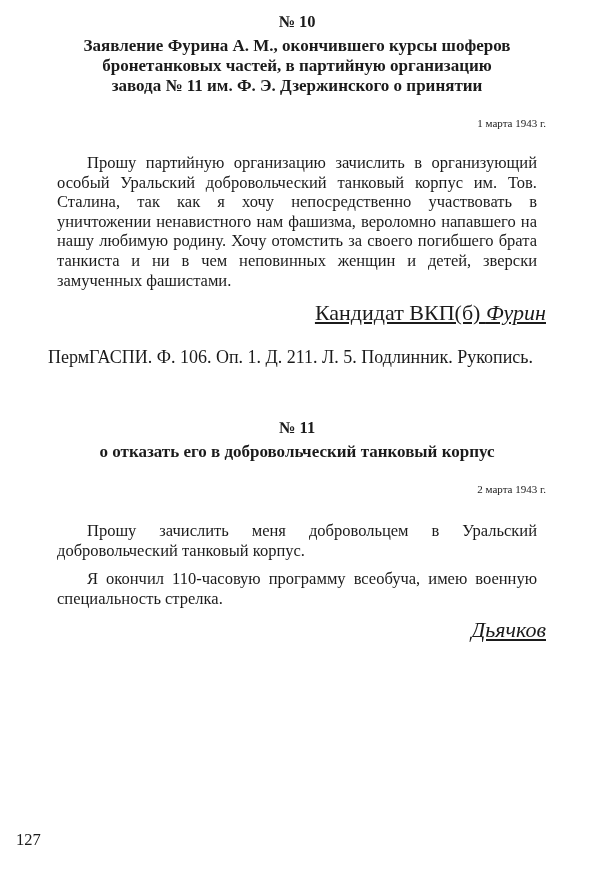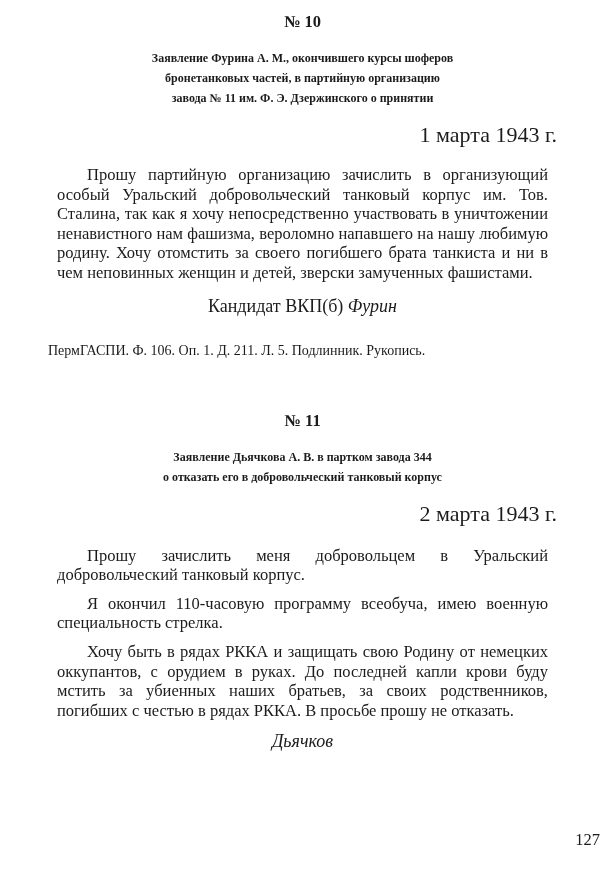--- a/index.html
+++ b/index.html
@@ -9,85 +9,86 @@
   }
   body {
     width: 600px;
     height: 869px;
     position: relative;
     font-family: "Liberation Serif", "DejaVu Serif", serif;
     color: #1b1b1b;
     overflow: hidden;
   }
   .page {
-    padding: 12px 43px 0 48px; 
+    padding: 12px 54px 0 48px; 
   }
   .doc-number {
     text-align: center;
     font-weight: bold;
     font-size: 16.5px;
     line-height: 20px;
   }
   .doc-title {
     text-align: center;
     font-weight: bold;
-    font-size: 12px;
+    font-size: 17px;
     line-height: 20px;
-    margin-top: 16px;
+    margin-top: 4px;
     font-family: Liberation Serif, serif;
   }
   .doc-date {
     text-align: right;
-    font-size: 22px;
+    font-size: 11px;
     line-height: 20px;
     margin-top: 17px;
   }
   .doc-body {
     margin-top: 20px;
     font-size: 16.5px;
     line-height: 19.6px;
     text-align: justify;
   }
   .doc-body p {
     margin: 9px;
     text-indent: 30px;
   }
   .signature {
-    text-align: center;
-    font-size: 18px;
+    text-align: right;
+    font-size: 22px;
     line-height: 20px;
     margin-top: 13px;
+    text-decoration: underline;
   }
   .sig-name {
     font-style: italic;
   }
   .archive {
     margin-top: 26px;
-    font-size: 14px;
+    font-size: 18px;
     line-height: 17px;
     text-align: left;
   }
   .doc-second {
     margin-top: 52px;
   }
   .doc-second .doc-body {
     margin-top: 22px;
   }
   .doc-second .signature {
     margin-top: 11px;
   }
   .doc-second .archive {
     margin-top: 24px;
   }
   .page-number {
     position: absolute;
-    left: 0;
+    left: 16px;
     right: 0;
     top: 830px;
-    text-align: right;
+    text-align: left;
     font-size: 16.5px;
     line-height: 20px;
   }
 </style>
 </head>
 <body>
 
 <div class="page">
 
   <section>
@@ -103,28 +104,26 @@
     </div>
     <div class="signature">
       <span>Кандидат ВКП(б) </span><span class="sig-name">Фурин</span>
     </div>
     <div class="archive">ПермГАСПИ. Ф. 106. Оп. 1. Д. 211. Л. 5. Подлинник. Рукопись.</div>
   </section>
 
   <section class="doc-second">
     <div class="doc-number">№ 11</div>
     <div class="doc-title">
-      <div>Заявление Дьячкова А. В. в партком завода 344</div>
       <div>о отказать его в добровольческий танковый корпус</div>
     </div>
     <div class="doc-date">2 марта 1943 г.</div>
     <div class="doc-body">
       <p>Прошу зачислить меня добровольцем в Уральский добровольческий танковый корпус.</p>
       <p>Я окончил 110-часовую программу всеобуча, имею военную специальность стрелка.</p>
-      <p>Хочу быть в рядах РККА и защищать свою Родину от немецких оккупантов, с орудием в руках. До последней капли крови буду мстить за убиенных наших братьев, за своих родственников, погибших с честью в рядах РККА. В просьбе прошу не отказать.</p>
     </div>
     <div class="signature">
       <span></span><span class="sig-name">Дьячков</span>
     </div>
   </section>
 
 </div>
 
 <div class="page-number">127</div>
 

